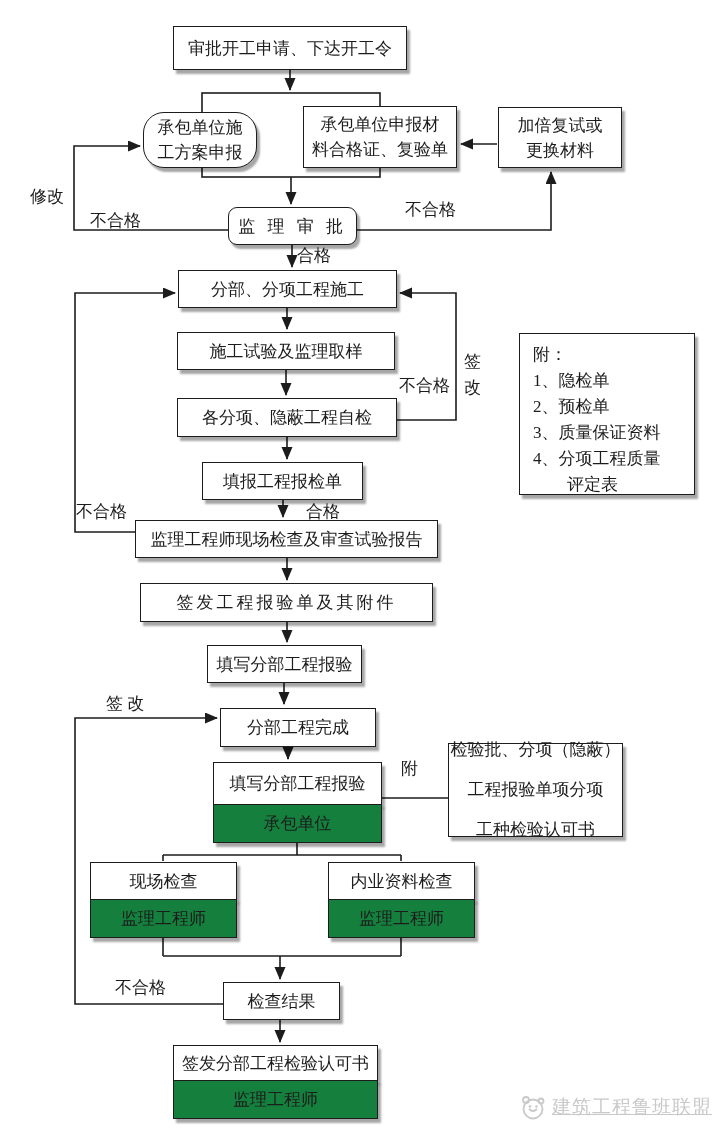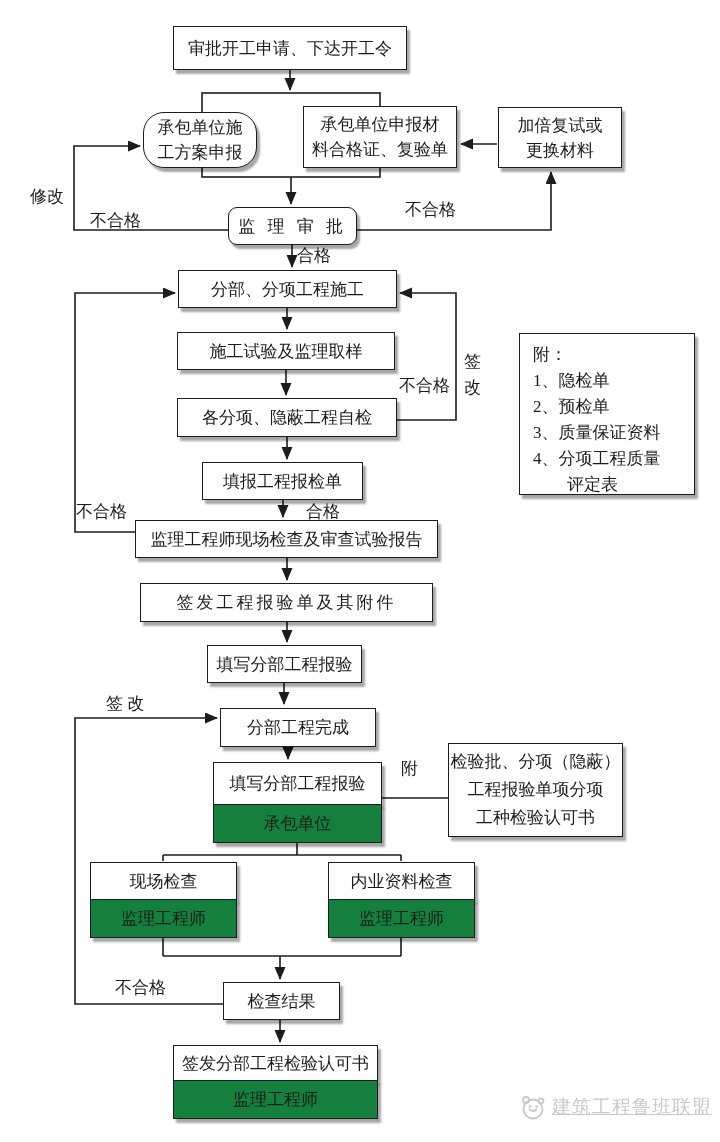--- a/index.html
+++ b/index.html
@@ -118,21 +118,21 @@
 
   <div class="node" style="left:140px;top:583px;width:293px;height:39px;letter-spacing:3px;">签发工程报验单及其附件</div>
 
   <div class="node" style="left:207px;top:645px;width:155px;height:38px;">填写分部工程报验</div>
 
   <div class="node" style="left:220px;top:708px;width:156px;height:39px;">分部工程完成</div>
 
   <div class="node" style="left:213px;top:762px;width:169px;height:43px;">填写分部工程报验</div>
   <div class="node gray" style="left:213px;top:804px;width:169px;height:39px;">承包单位</div>
 
-  <div class="node" style="left:448px;top:743px;width:175px;height:94px;line-height:28px;">检验批、分项（隐蔽）
+  <div class="node" style="left:448px;top:743px;width:175px;height:94px;line-height:40px;">检验批、分项（隐蔽）
 工程报验单项分项
 工种检验认可书</div>
 
   <div class="node" style="left:90px;top:862px;width:147px;height:38px;">现场检查</div>
   <div class="node gray" style="left:90px;top:899px;width:147px;height:39px;">监理工程师</div>
 
   <div class="node" style="left:328px;top:862px;width:147px;height:38px;">内业资料检查</div>
   <div class="node gray" style="left:328px;top:899px;width:147px;height:39px;">监理工程师</div>
 
   <div class="node" style="left:223px;top:982px;width:117px;height:38px;">检查结果</div>

